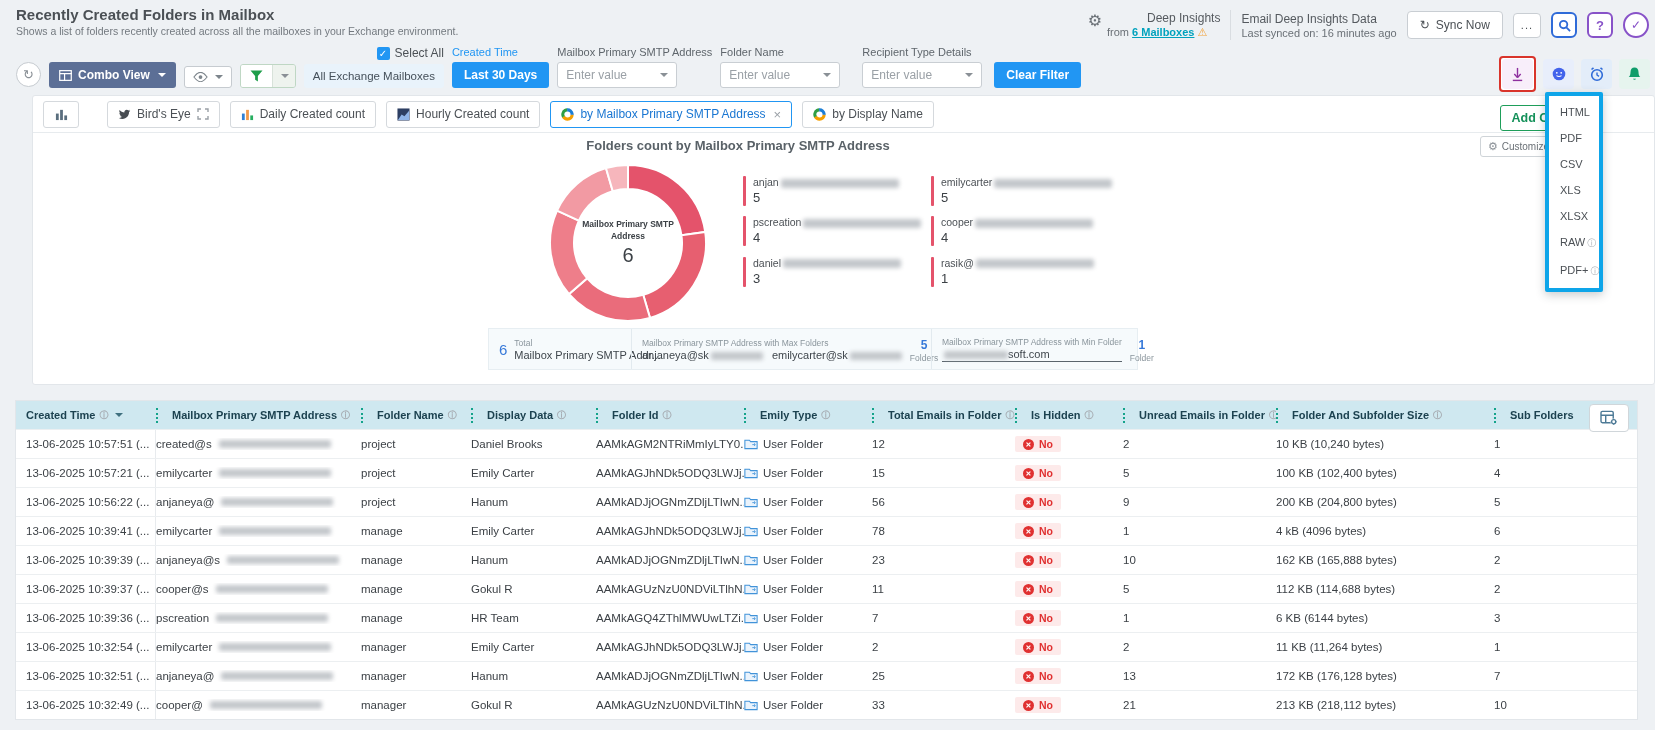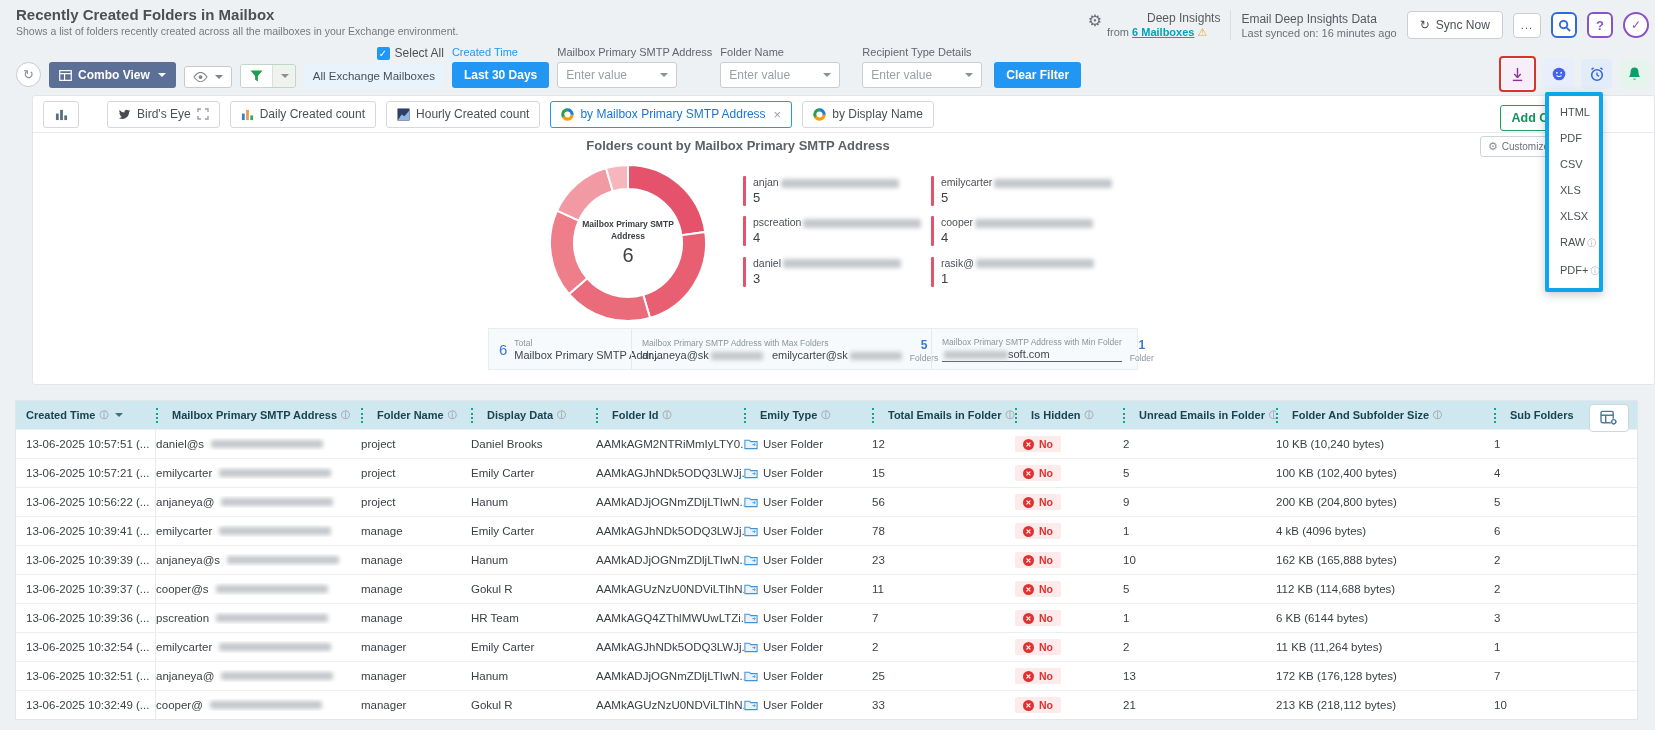--- a/index.html
+++ b/index.html
@@ -530,21 +530,21 @@
         </div>
         <div class="th c10">
           <span class="colsep"></span>
           <span>Sub Folders</span>
         </div>
       </div>
     <div>
         <div class="tr">
           <div class="td c0">13-06-2025 10:57:51 (...</div>
           <div class="td c1">
-            <span>daniel@s</span>
+            <span>created@s</span>
             <span class="blur-chip td-blur"></span>
           </div>
           <div class="td c2">project</div>
           <div class="td c3">Daniel Brooks</div>
           <div class="td c4">AAMkAGM2NTRiMmIyLTY0...</div>
           <div class="td c5">
             <span style="display:flex;">
               <svg width="14" height="12" viewBox="0 0 16 13">
                 <path d="M1 2.2h5.2l1.4 1.6H15v8H1z" fill="#eaf3fc" stroke="#4193d9" stroke-width="1.2"></path>
                 <path d="M9.5 7.2h3M11.5 5.8l1.5 1.4-1.5 1.4" fill="none" stroke="#4193d9" stroke-width="1"></path>

